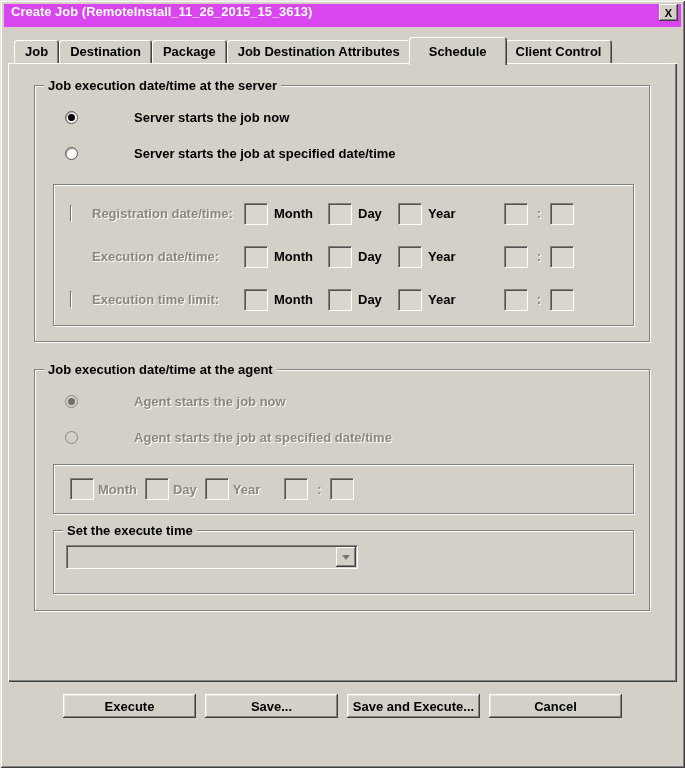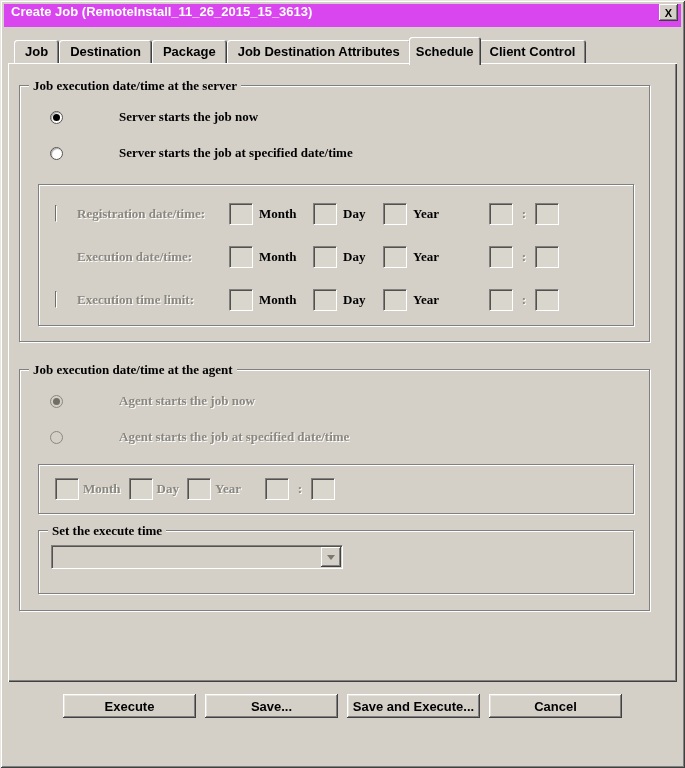--- a/index.html
+++ b/index.html
@@ -46,32 +46,31 @@
   }
   .tab {
     height:23px; padding:0 11px;
     display:flex; align-items:center;
     background:#d4d0c8;
     border-top-left-radius:3px; border-top-right-radius:3px;
     box-shadow: inset 1px 1px 0 #fff, inset -1px 0 0 #404040, inset -2px 0 0 #808080;
     white-space:nowrap;
   }
   .tab.active {
-    height:28px; padding:0 7px;
+    height:28px; padding:0 20px;
     margin:4px -2px -2px -2px;
     position:relative; z-index:3;
   }
   
   .page {
     position:relative; z-index:1;
     margin:0 4px; height:619px;
     background:#d4d0c8;
     box-shadow: inset 1px 1px 0 #fff, inset -1px -1px 0 #404040, inset -2px -2px 0 #808080;
-    padding:22px 27px 0 11px;
-    font-family:Liberation Serif, serif;
+    padding:22px 27px 0 26px;
   }
   
   .groupbox {
     position:relative;
     border:1px solid #808080;
     box-shadow: 1px 1px 0 #fff, inset 1px 1px 0 #fff;
   }
   .group-title {
     position:absolute; top:-8px; left:9px;
     background:#d4d0c8; padding:0 4px;

